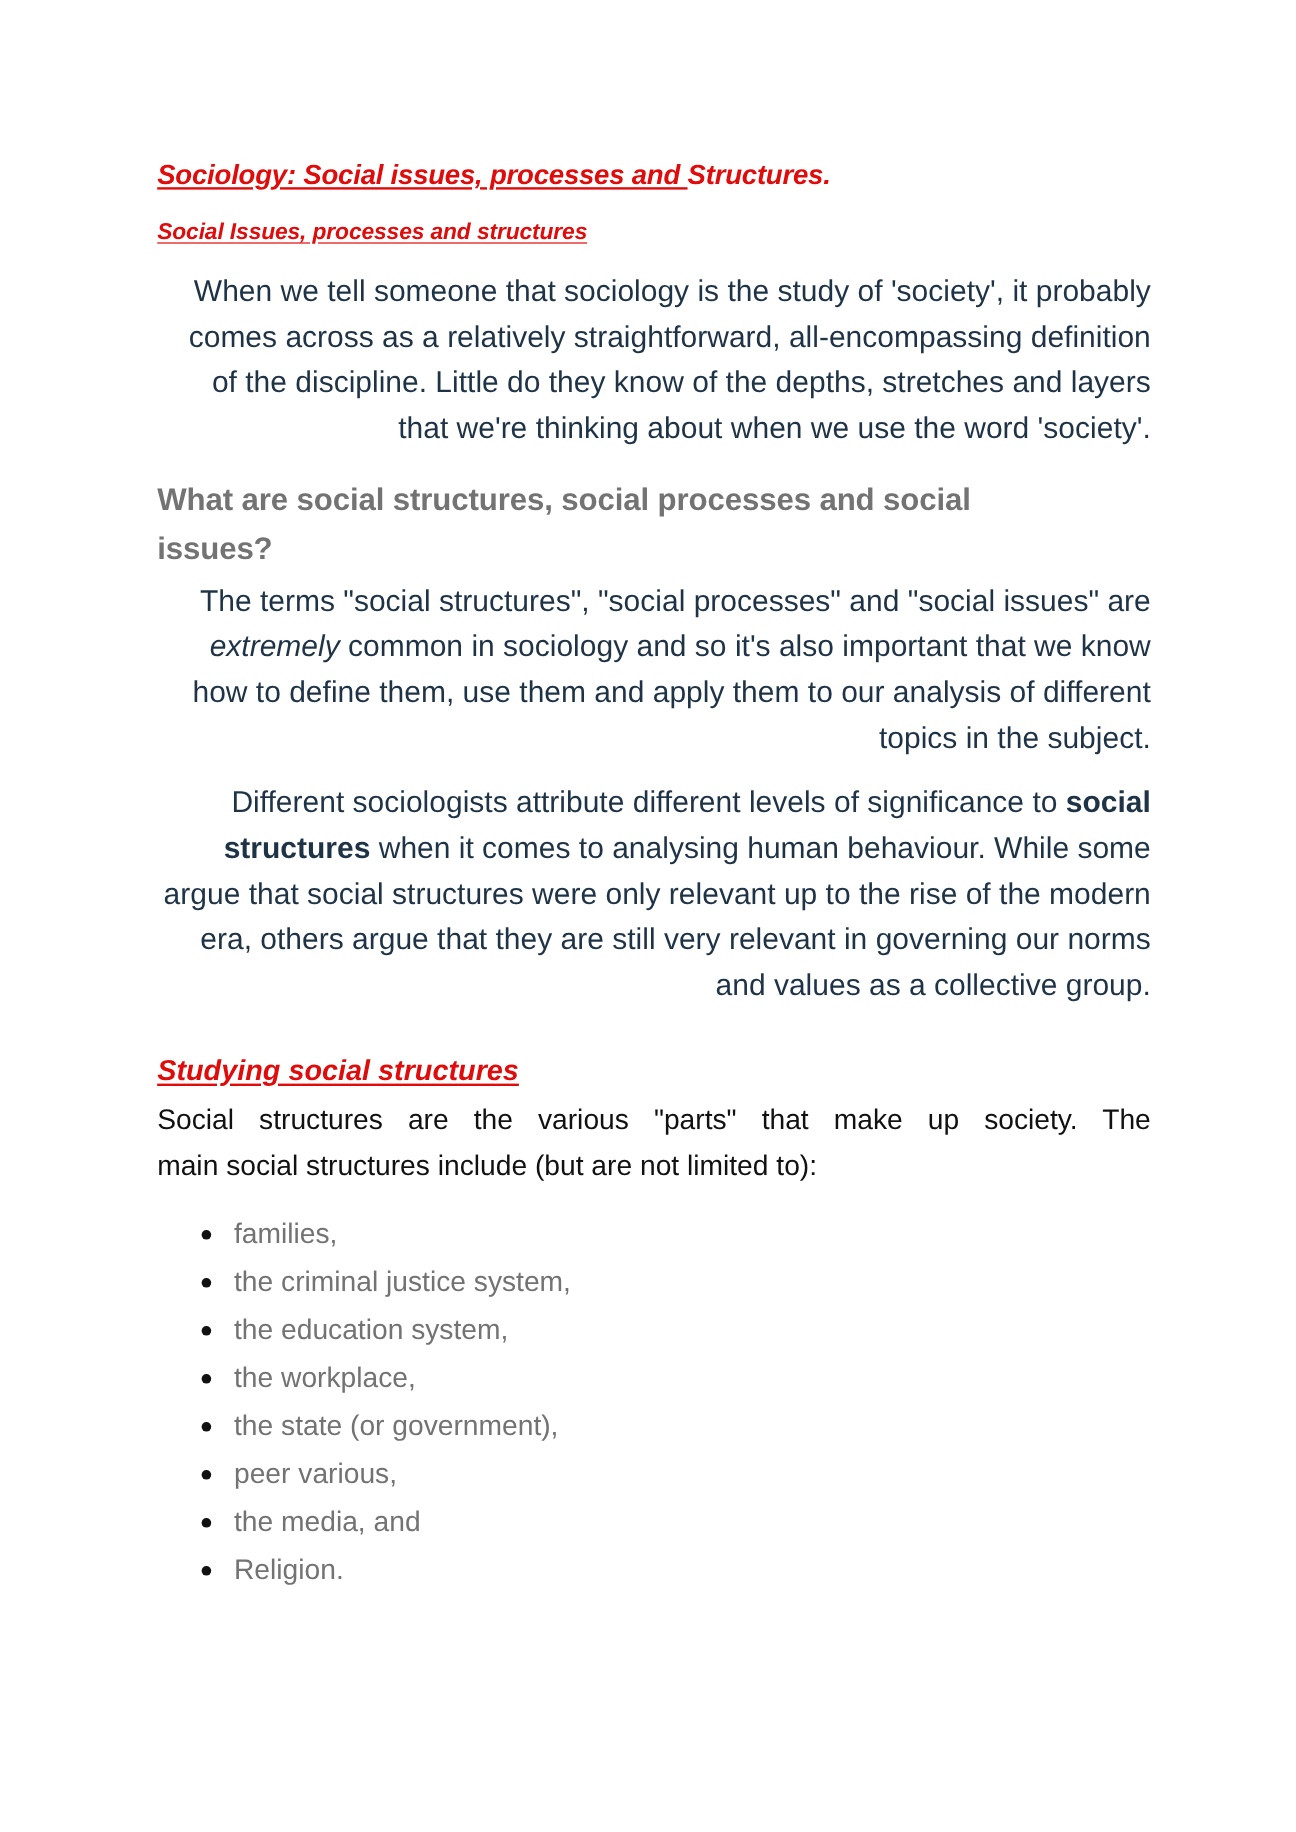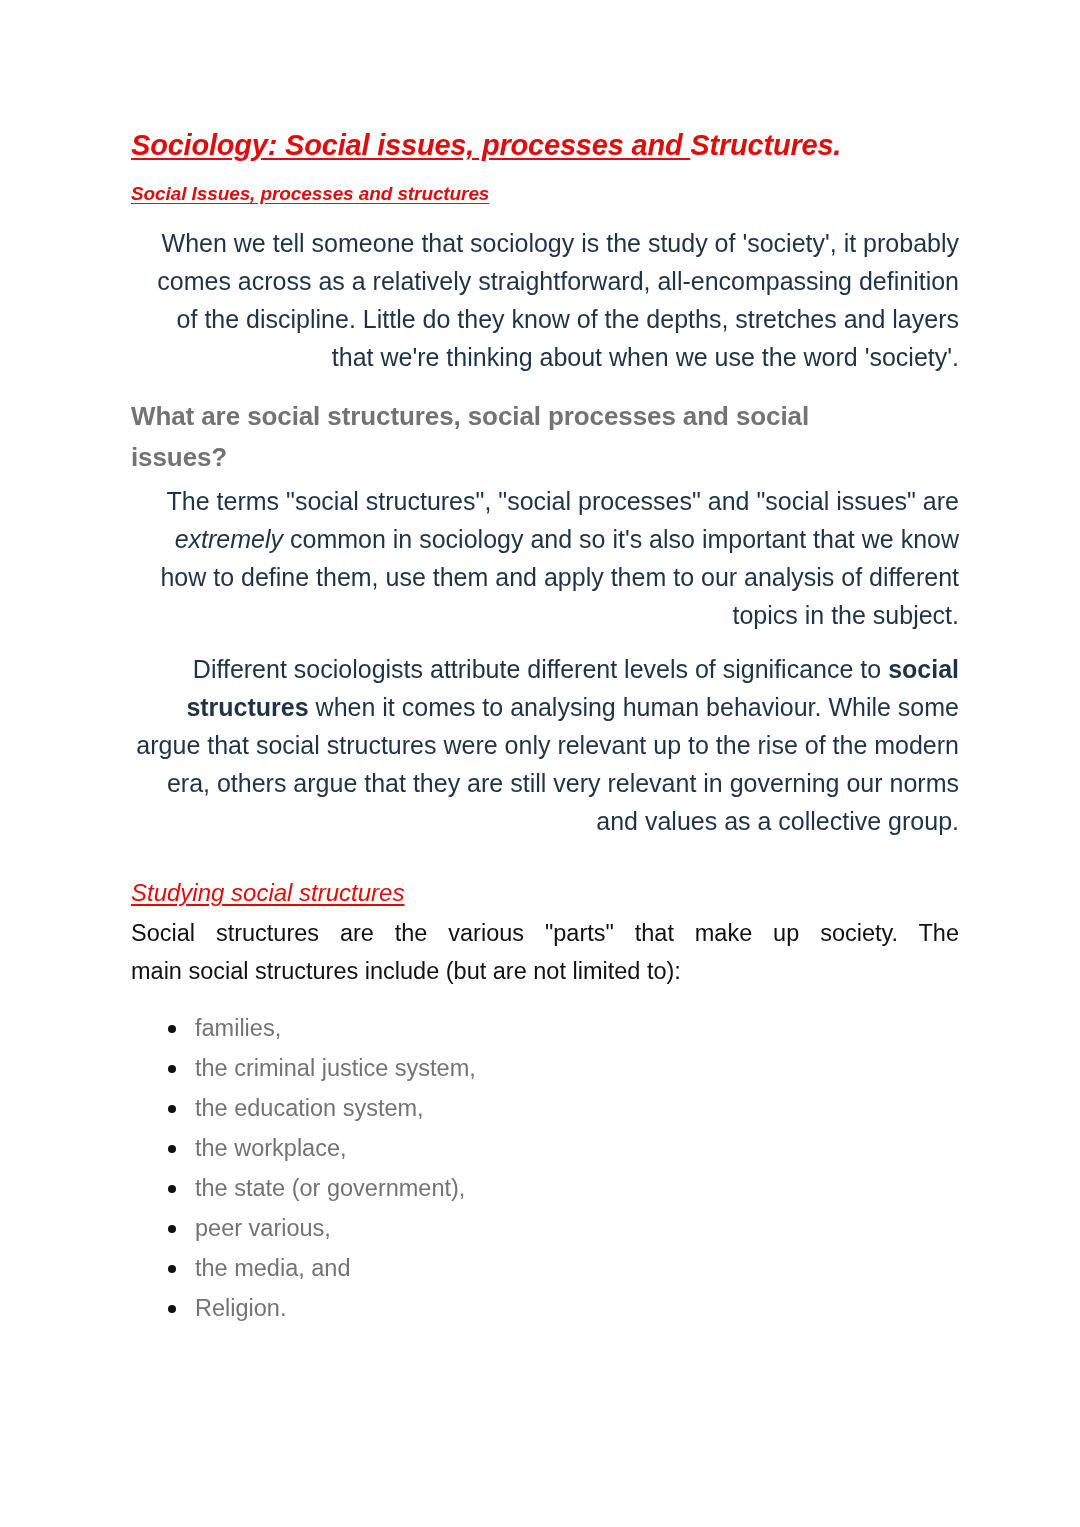--- a/index.html
+++ b/index.html
@@ -30,21 +30,21 @@
     left: 131px;
     top: 126px;
     width: 828px;
   }
 
   
   .h-title {
     color: #E00C0C;
     font-weight: bold;
     font-style: italic;
-    font-size: 29px;
+    font-size: 23px;
     line-height: 38px;
     margin: 0 0 14px 0;
     letter-spacing: -0.2px;
     white-space: nowrap;
   }
   .h-title .u { text-decoration: underline; text-underline-offset: 3px; }
   .h-title .nu { text-decoration: none; }
 
   .h-sub {
     color: #E00C0C;
@@ -64,21 +64,21 @@
     font-style: normal;
     font-size: 26px;
     line-height: 41px;
     margin: 20px 0 4px 0;
     letter-spacing: -0.1px;
     max-width: 760px;
   }
 
   .h-studying {
     color: #E00C0C;
-    font-weight: normal;
+    font-weight: bold;
     font-style: italic;
     font-size: 24px;
     line-height: 30px;
     margin: 22px 0 6px 0;
     text-decoration: underline;
     text-underline-offset: 3px;
     display: inline-block;
   }
 
   

